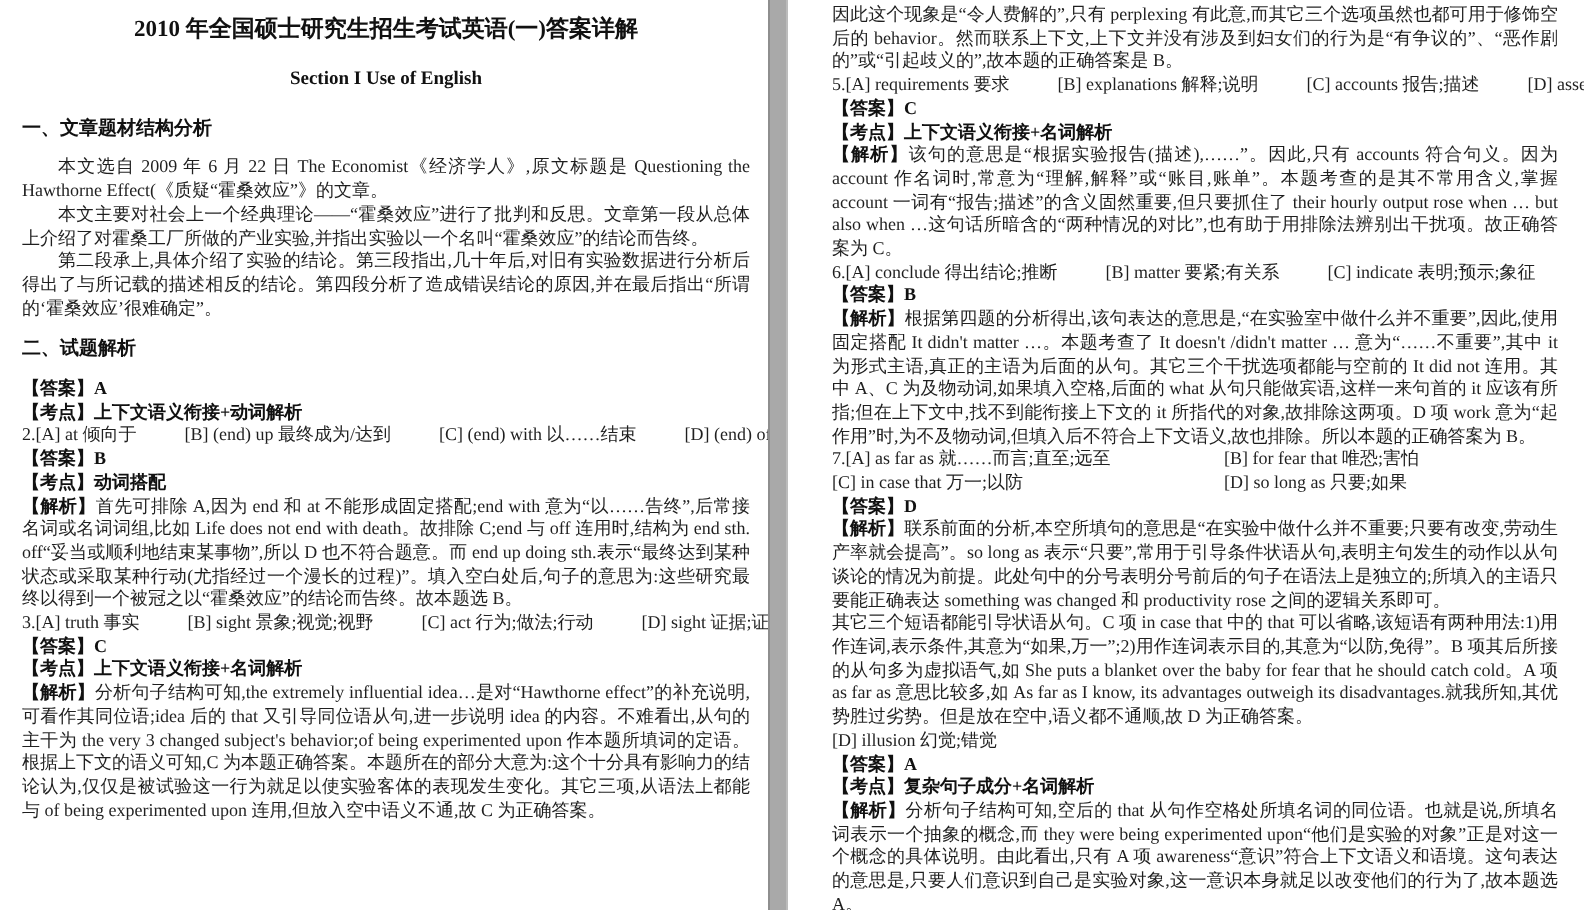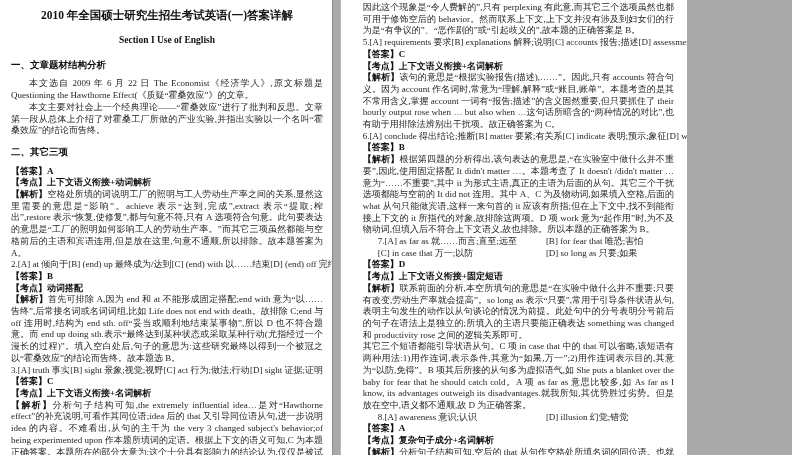--- a/index.html
+++ b/index.html
@@ -1,21 +1,21 @@
 <!DOCTYPE html>
 <html><head>
 <meta charset="utf-8">
 <style>
   html, body { margin: 0; padding: 0; }
   body {
     width: 792px; height: 455px; overflow: hidden;
     background: #a9a9a9;
     font-family: "Liberation Serif", "DejaVu Serif", serif;
   }
-  .viewer { display: flex; width: 687px; height: 455px; }
+  .viewer { display: flex; width: 792px; height: 455px; }
   .page {
     background: #ffffff; color: #1f1f1f;
     font-size: 9px; line-height: 11.7px;
     box-sizing: border-box; overflow: hidden;
     text-align: justify;
   }
   .page-left  { width: 384px; padding: 5px 9px 0 11px; }
   .page-gap   {
     width: 10px; background: #a9a9a9;
     border-left: 1px solid #8e8e8e; border-right: 1px solid #bcbcbc;
@@ -24,39 +24,39 @@
   .page-right { width: 398px; padding: 2px 13px 0 22px; }
 
   .title    { text-align: center; font-weight: bold; font-size: 11.5px; line-height: 15px; margin: 3px 0 12px; color: #111; }
   .subtitle { text-align: center; font-weight: bold; font-size: 9.5px; margin: 0 0 13px; color: #111; }
   .heading  { font-weight: bold; font-size: 9.5px; margin: 10px 0 7px; color: #111; }
   p { margin: 0; }
   .para { text-indent: 2em; }
   .cont { text-indent: 0; }
   .answer, .point { font-weight: bold; color: #111; }
   .analysis b { color: #111; }
-  .options4 { display: flex; justify-content: space-between; }
+  .options4 { display: flex; justify-content: space-between; gap: 24px; }
   .options4 .opt { white-space: nowrap; }
   .options2 { display: grid; grid-template-columns: 54% 46%; }
-  .options2 .opt { white-space: nowrap; overflow: hidden; margin-left: 15px; }
+  .options2 .opt { white-space: nowrap; overflow: hidden; }
 </style>
 </head>
 <body>
 
 <div class="viewer">
   <div class="page page-left">
       <div class="title">2010 年全国硕士研究生招生考试英语(一)答案详解</div>
       <div class="subtitle">Section I Use of English</div>
       <div class="heading">一、文章题材结构分析</div>
       <p class="para">本文选自 2009 年 6 月 22 日 The Economist《经济学人》,原文标题是 Questioning the Hawthorne Effect(《质疑“霍桑效应”》的文章。</p>
       <p class="para">本文主要对社会上一个经典理论——“霍桑效应”进行了批判和反思。文章第一段从总体上介绍了对霍桑工厂所做的产业实验,并指出实验以一个名叫“霍桑效应”的结论而告终。</p>
-      <div class="heading">二、其它三项</div>
+      <p class="para">第二段承上,具体介绍了实验的结论。第三段指出,几十年后,对旧有实验数据进行分析后得出了与所记载的描述相反的结论。第四段分析了造成错误结论的原因,并在最后指出“所谓的‘霍桑效应’很难确定”。</p>
+      <div class="heading">二、试题解析</div>
       <div class="answer">【答案】A</div>
       <div class="point">【考点】上下文语义衔接+动词解析</div>
-      <p class="analysis"><b>【解析】</b>空格处所填的词说明工厂的照明与工人劳动生产率之间的关系,显然这里需要的意思是“影响”。achieve 表示“达到,完成”,extract 表示“提取;榨出”,restore 表示“恢复,使修复”,都与句意不符,只有 A 选项符合句意。此句要表达的意思是“工厂的照明如何影响工人的劳动生产率。”而其它三项虽然都能与空格前后的主语和宾语连用,但是放在这里,句意不通顺,所以排除。故本题答案为 A。</p>
       <div class="options4">
         <span class="opt">2.[A] at 倾向于</span>
         <span class="opt">[B] (end) up 最终成为/达到</span>
         <span class="opt">[C] (end) with 以……结束</span>
         <span class="opt">[D] (end) off 完结;完成</span>
       </div>
       <div class="answer">【答案】B</div>
       <div class="point">【考点】动词搭配</div>
       <p class="analysis"><b>【解析】</b>首先可排除 A,因为 end 和 at 不能形成固定搭配;end with 意为“以……告终”,后常接名词或名词词组,比如 Life does not end with death。故排除 C;end 与 off 连用时,结构为 end sth. off“妥当或顺利地结束某事物”,所以 D 也不符合题意。而 end up doing sth.表示“最终达到某种状态或采取某种行动(尤指经过一个漫长的过程)”。填入空白处后,句子的意思为:这些研究最终以得到一个被冠之以“霍桑效应”的结论而告终。故本题选 B。</p>
       <div class="options4">
@@ -89,24 +89,22 @@
       </div>
       <div class="answer">【答案】B</div>
       <p class="analysis"><b>【解析】</b>根据第四题的分析得出,该句表达的意思是,“在实验室中做什么并不重要”,因此,使用固定搭配 It didn't matter …。本题考查了 It doesn't /didn't matter … 意为“……不重要”,其中 it 为形式主语,真正的主语为后面的从句。其它三个干扰选项都能与空前的 It did not 连用。其中 A、C 为及物动词,如果填入空格,后面的 what 从句只能做宾语,这样一来句首的 it 应该有所指;但在上下文中,找不到能衔接上下文的 it 所指代的对象,故排除这两项。D 项 work 意为“起作用”时,为不及物动词,但填入后不符合上下文语义,故也排除。所以本题的正确答案为 B。</p>
       <div class="options2">
         <span class="opt">7.[A] as far as 就……而言;直至;远至</span>
         <span class="opt">[B] for fear that 唯恐;害怕</span>
         <span class="opt">[C] in case that 万一;以防</span>
         <span class="opt">[D] so long as 只要;如果</span>
       </div>
       <div class="answer">【答案】D</div>
-      <div class="point">【考点】上下文语义衔接+固定短语</div>
       <p class="analysis"><b>【解析】</b>联系前面的分析,本空所填句的意思是“在实验中做什么并不重要;只要有改变,劳动生产率就会提高”。so long as 表示“只要”,常用于引导条件状语从句,表明主句发生的动作以从句谈论的情况为前提。此处句中的分号表明分号前后的句子在语法上是独立的;所填入的主语只要能正确表达 something was changed 和 productivity rose 之间的逻辑关系即可。</p>
       <p class="cont">其它三个短语都能引导状语从句。C 项 in case that 中的 that 可以省略,该短语有两种用法:1)用作连词,表示条件,其意为“如果,万一”;2)用作连词表示目的,其意为“以防,免得”。B 项其后所接的从句多为虚拟语气,如 She puts a blanket over the baby for fear that he should catch cold。A 项 as far as 意思比较多,如 As far as I know, its advantages outweigh its disadvantages.就我所知,其优势胜过劣势。但是放在空中,语义都不通顺,故 D 为正确答案。</p>
       <div class="options2">
-        <span class="opt">8.[A] awareness 意识;认识</span>
         <span class="opt">[D] illusion 幻觉;错觉</span>
       </div>
       <div class="answer">【答案】A</div>
       <div class="point">【考点】复杂句子成分+名词解析</div>
       <p class="analysis"><b>【解析】</b>分析句子结构可知,空后的 that 从句作空格处所填名词的同位语。也就是说,所填名词表示一个抽象的概念,而 they were being experimented upon“他们是实验的对象”正是对这一个概念的具体说明。由此看出,只有 A 项 awareness“意识”符合上下文语义和语境。这句表达的意思是,只要人们意识到自己是实验对象,这一意识本身就足以改变他们的行为了,故本题选 A。</p>
     </div>
 </div>
 
 </body></html>

